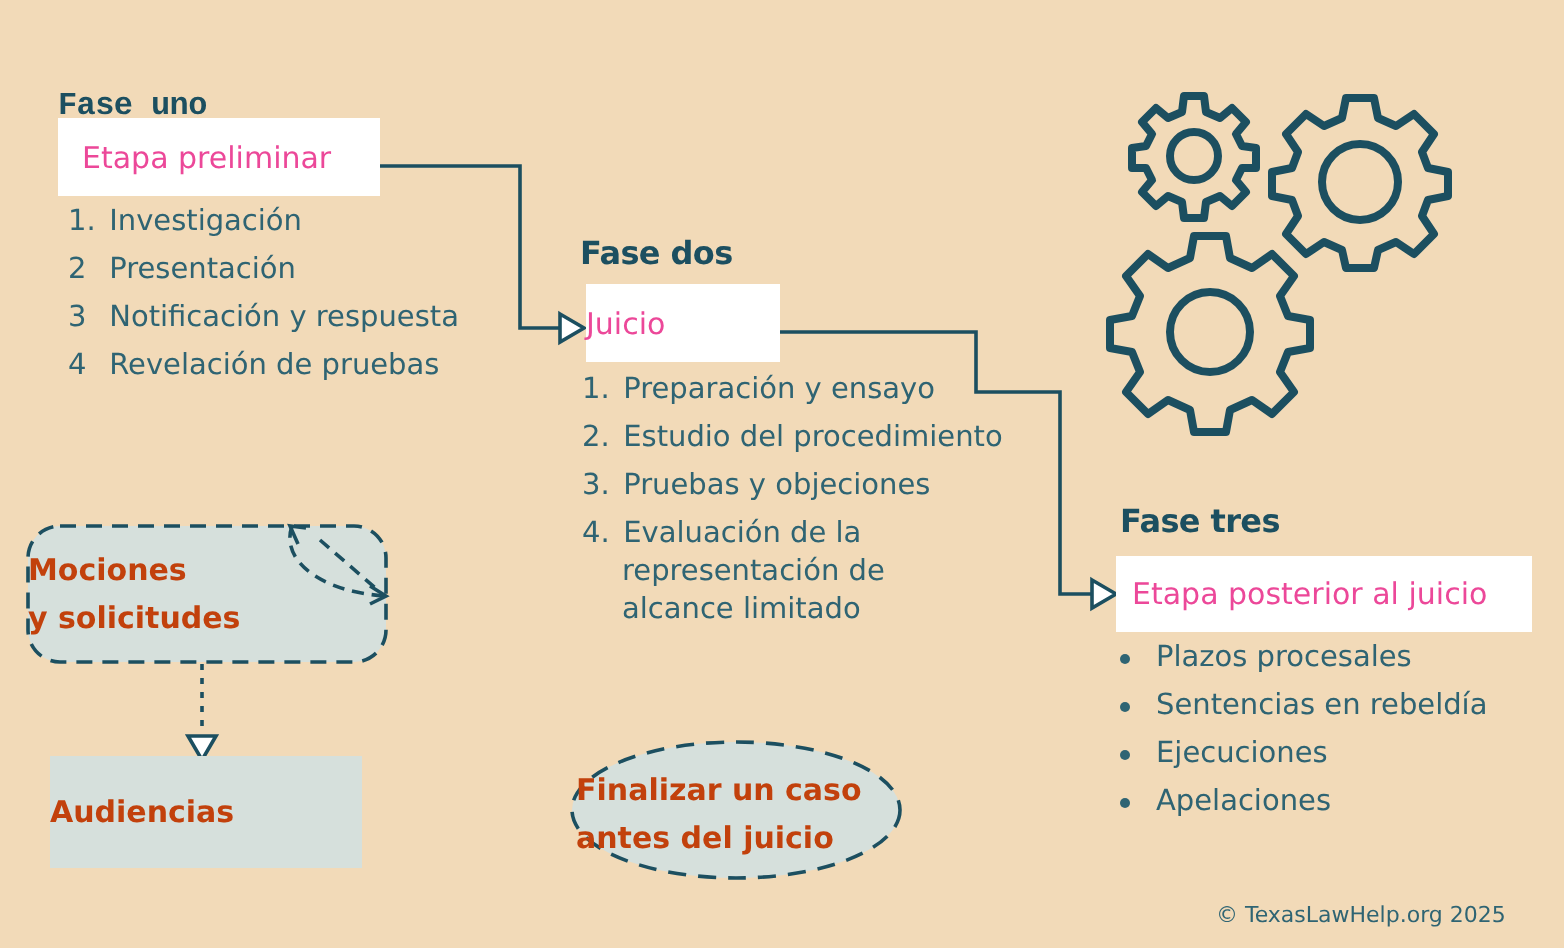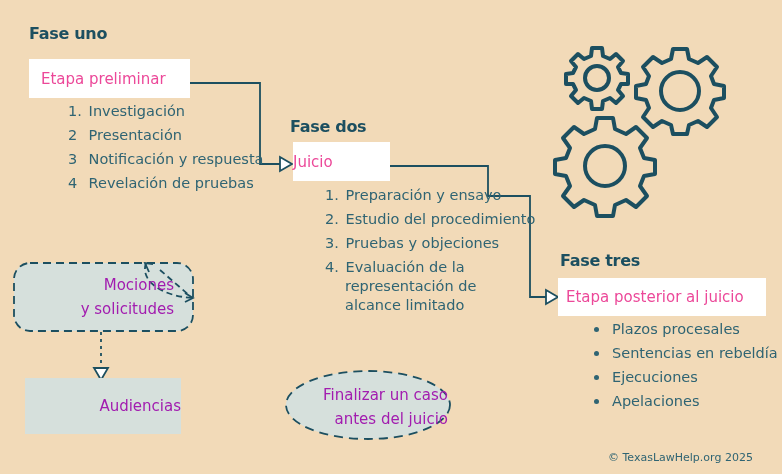--- a/index.html
+++ b/index.html
@@ -6,25 +6,25 @@
   body {
     width: 782px; height: 474px; position: relative; overflow: hidden;
     background: #f2dab8;
     font-family: "DejaVu Sans", sans-serif;
     color: #1f5566;
   }
   .abs { position: absolute; }
   .phase-title { font-weight: bold; font-size: 16px; color: #1c4f60; letter-spacing: -0.3px; }
   .stage-box { background: #ffffff; font-size: 15px; color: #ec4899; display: flex; align-items: center; box-sizing: border-box; }
   .list { list-style: none; margin: 0; padding: 0; font-size: 14.5px; color: #2f6473; }
-  .list li { line-height: 24px; white-space: nowrap; margin-left: 34px; }
+  .list li { line-height: 24px; white-space: nowrap; }
   .list .num { display: inline-block; min-width: 16px; }
   .bul li { position: relative; padding-left: 20px; }
   .bul li::before { content: ""; position: absolute; left: 2px; top: 10px; width: 5px; height: 5px; border-radius: 50%; background: #2f6473; }
-  .side-label { font-size: 15px; color: #a21caf; text-align: right; line-height: 24px; }
+  .side-label { font-size: 15px; color: #c2410c; text-align: left; line-height: 24px; font-weight: bold; }
   .copyright { font-size: 11px; color: #2f6473; }
   svg.lines { position: absolute; left: 0; top: 0; }
 </style>
 </head>
 <body>
 
 <svg class="lines" width="782" height="474">
 
   <polyline points="190,83 260,83 260,164 282,164" fill="none" stroke="#1c4f60" stroke-width="1.8"></polyline>
   <polygon points="280,157 292,164 280,171" fill="#fff" stroke="#1c4f60" stroke-width="1.8"></polygon>
@@ -55,21 +55,21 @@
       <path d="M-7,-42 L7,-42 L9,-32 L18,-28 L27,-34 L37,-24 L31,-15 L34,-7 L44,-5 L44,7 L34,9 L31,17 L37,26 L27,36 L18,30 L9,34 L7,43 L-7,43 L-9,34 L-18,30 L-27,36 L-37,26 L-31,17 L-34,9 L-44,7 L-44,-5 L-34,-7 L-31,-15 L-37,-24 L-27,-34 L-18,-28 L-9,-32 Z"></path>
       <circle r="19"></circle>
     </g>
     <g transform="translate(605,166)">
       <path d="M-8,-48 L8,-48 L10,-37 L21,-32 L31,-39 L42,-28 L35,-18 L39,-8 L50,-6 L50,8 L39,10 L35,20 L42,30 L31,41 L21,34 L10,39 L8,50 L-8,50 L-10,39 L-21,34 L-31,41 L-42,30 L-35,20 L-39,10 L-50,8 L-50,-6 L-39,-8 L-35,-18 L-42,-28 L-31,-39 L-21,-32 L-10,-37 Z"></path>
       <circle r="20"></circle>
     </g>
   </g>
 </svg>
 
-<div class="abs phase-title" style="left:29px;top:24px;">Fase uno</div>
+<div class="abs phase-title" style="left:29px;top:44px;font-family:Liberation Mono, monospace;">Fase uno</div>
 <div class="abs stage-box" style="left:29px;top:59px;width:161px;height:39px;padding-left:12px;">
   <span>Etapa preliminar</span>
 </div>
 <ul class="abs list" style="left:34px;top:99px;">
   <li><span class="num">1.</span> <span>Investigación</span></li>
   <li><span class="num">2</span> <span>Presentación</span></li>
   <li><span class="num">3</span> <span>Notificación y respuesta</span></li>
   <li><span class="num">4</span> <span>Revelación de pruebas</span></li>
 </ul>
 

